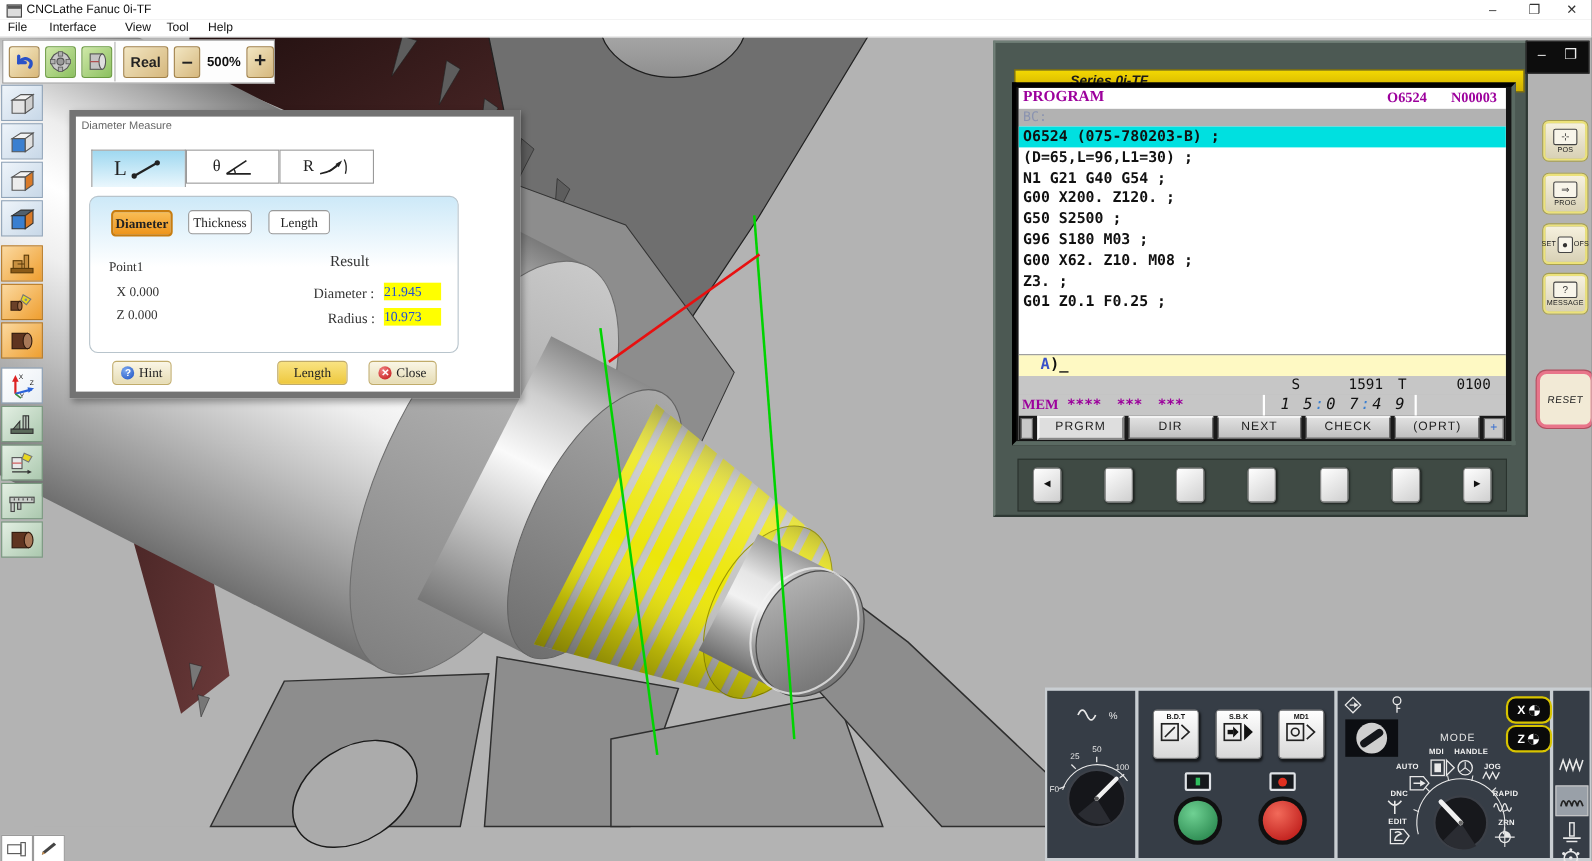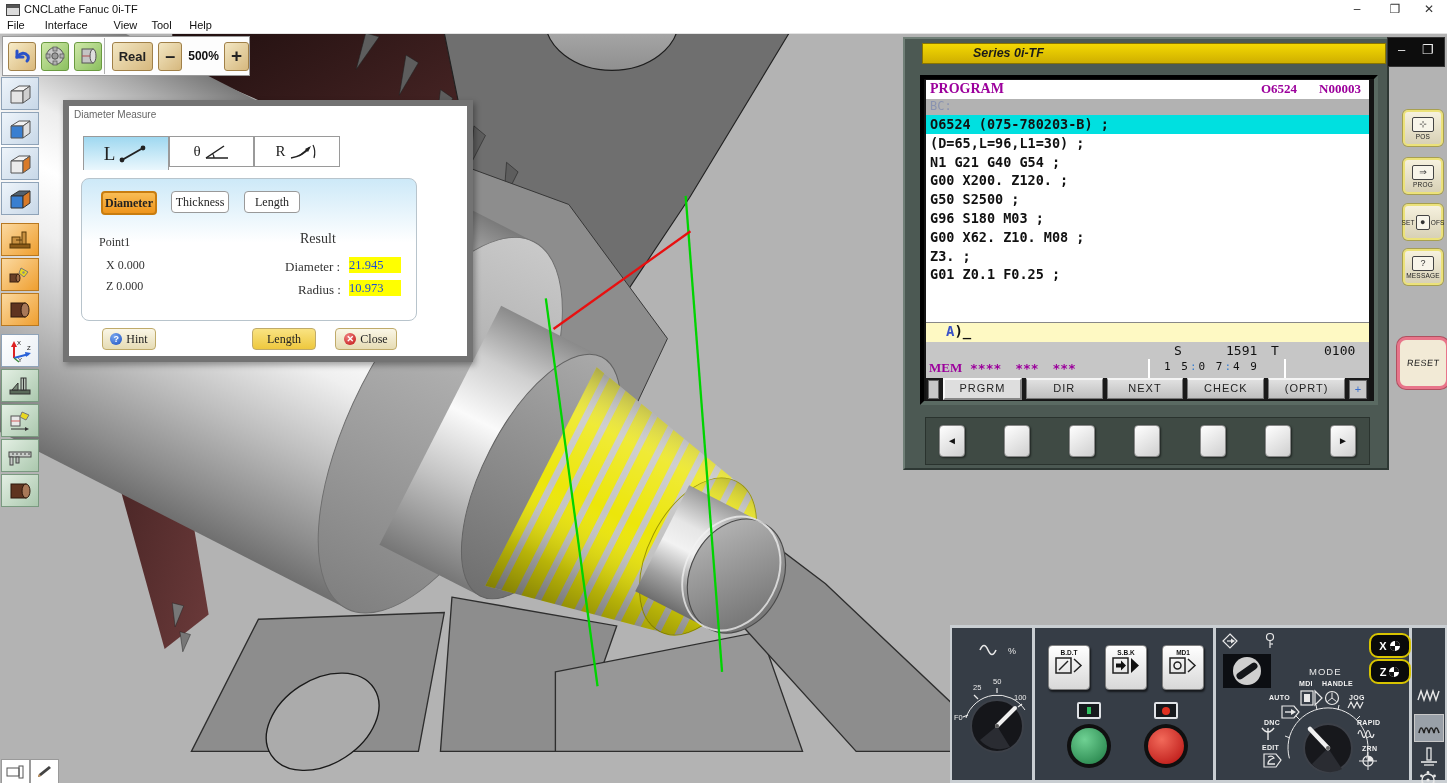--- a/index.html
+++ b/index.html
@@ -62,21 +62,21 @@
   #btn-close{left:266px;width:60px;}
   .mini-ic{width:12px;height:12px;border-radius:50%;color:#fff;font-size:9px;line-height:12px;text-align:center;font-family:"Liberation Sans",sans-serif;font-weight:bold;}
   .mini-ic.blue{background:radial-gradient(circle at 35% 30%,#7aa8f0,#1a4fc0);}
   .mini-ic.red{background:radial-gradient(circle at 35% 30%,#f08080,#c01010);}
   
   #cnc{position:absolute;left:903px;top:37px;width:486px;height:433px;background:#4c5953;z-index:12;
        border-top:2px solid #707f77;border-left:2px solid #707f77;border-right:2px solid #2e3834;border-bottom:2px solid #2e3834;box-sizing:border-box;}
   #cnc-minibar{position:absolute;left:1387px;top:37px;width:58px;height:30px;background:#0d0d0d;z-index:13;border:1px solid #333;box-sizing:border-box;}
   #cnc-minibar span{color:#eee;font-size:13px;position:absolute;top:4px;}
   #cnc-min{left:10px;} #cnc-max{left:34px;}
-  #series-bar{position:absolute;left:17px;top:4px;width:450px;height:19px;background:linear-gradient(#f3d802,#cfaf00);
+  #series-bar{position:absolute;left:17px;top:24px;width:450px;height:19px;background:linear-gradient(#f3d802,#cfaf00);
               border:1px solid #8a7500;padding-left:12px;}
   #series-bar span{font-size:12.5px;font-weight:bold;font-style:italic;color:#1a1a1a;margin-left:38px;line-height:19px;display:block;}
   #bezel{position:absolute;left:15px;top:36px;width:458px;height:330px;background:#141414;
          border-left:4px solid #000;border-top:4px solid #000;border-right:4px solid #5a6a62;border-bottom:4px solid #5a6a62;box-sizing:border-box;}
   #screen{position:absolute;left:21px;top:41px;width:443px;height:320px;background:#bcbcbc;overflow:hidden;}
   #scr-header{position:absolute;left:0;top:0;width:100%;height:19px;background:#ffffff;font-family:"Liberation Serif",serif;}
   #scr-title{position:absolute;left:4px;top:1px;font-size:14px;font-weight:bold;color:#9c009c;}
   #scr-onum{position:absolute;left:335px;top:1px;font-size:13px;font-weight:bold;color:#9c009c;}
   #scr-nnum{position:absolute;left:393px;top:1px;font-size:13px;font-weight:bold;color:#9c009c;}
   #scr-bc{position:absolute;left:0;top:19px;width:100%;height:16px;background:#b2b2b2;
@@ -86,22 +86,22 @@
   .prog-line.hl{background:#00e0e0;}
   #scr-input{position:absolute;left:0;top:243px;width:100%;height:19px;background:#fef9c3;
              font-family:"DejaVu Sans Mono",monospace;font-size:14px;font-weight:600;padding-left:20px;box-sizing:border-box;}
   #scr-input .a{color:#3a52c8;} #scr-input .rest{color:#111;}
   #scr-st{position:absolute;left:0;top:262px;width:100%;height:17px;background:#c6c6c6;font-family:"DejaVu Sans Mono",monospace;font-size:13px;color:#111;}
   #scr-st span{position:absolute;top:1px;}
   #st-s-lbl{left:248px;} #st-s-val{left:300px;} #st-t-lbl{left:345px;} #st-t-val{left:398px;}
   #scr-mem{position:absolute;left:0;top:279px;width:100%;height:19px;background:#c6c6c6;}
   #mem-lbl{position:absolute;left:3px;top:1px;font-size:13px;font-weight:bold;color:#9c009c;font-family:"Liberation Serif",serif;}
   #mem-stars{position:absolute;left:44px;top:2px;font-size:13px;font-weight:bold;color:#9c009c;font-family:"DejaVu Sans Mono",monospace;word-spacing:6px;}
-  #mem-time{position:absolute;left:222px;top:0;height:19px;padding:1px 25px 0 14px;border-left:2px solid #fff;border-right:2px solid #fff;
-            font-family:"DejaVu Sans Mono",monospace;font-size:11px;color:#111;letter-spacing:2px;}
+  #mem-time{position:absolute;left:222px;top:0;height:19px;padding:1px 7px 0 14px;border-left:2px solid #fff;border-right:2px solid #fff;
+            font-family:"DejaVu Sans Mono",monospace;font-size:14px;color:#111;letter-spacing:2px;font-style:italic;}
   #mem-time .c{color:#3a7fd0;}
   #scr-softkeys{position:absolute;left:0;top:298px;width:100%;height:22px;background:#1a1a1a;display:flex;align-items:center;}
   .sk-sliver{width:9px;height:17px;background:#c8c8c8;border:1px solid #666;margin-left:2px;}
   .softkey{height:18px;background:linear-gradient(#e0e0e0,#bfbfbf);border:1px solid #777;border-top:2px solid #f4f4f4;
            font-size:11px;color:#222;text-align:center;line-height:16px;letter-spacing:1px;margin-left:4px;flex:1;}
   .softkey.active{background:#dedede;border:2px solid #f8f8f8;border-bottom-color:#888;border-right-color:#888;}
   .sk-plus{width:16px;height:17px;background:#c8c8c8;border:1px solid #666;color:#3a6fd0;font-size:11px;text-align:center;line-height:16px;margin:0 2px 0 4px;}
   #keyrow{position:absolute;left:20px;top:378px;width:445px;height:48px;background:#3f4a44;border:1px solid #2a332e;display:flex;align-items:center;justify-content:space-between;padding:0 13px;box-sizing:border-box;}
   .hw-key{width:24px;height:30px;border-radius:4px;background:linear-gradient(145deg,#ffffff,#cfcfcf);
           border:1px solid #888;box-shadow:1px 1px 2px rgba(0,0,0,.5);font-size:10px;color:#111;text-align:center;line-height:30px;}

